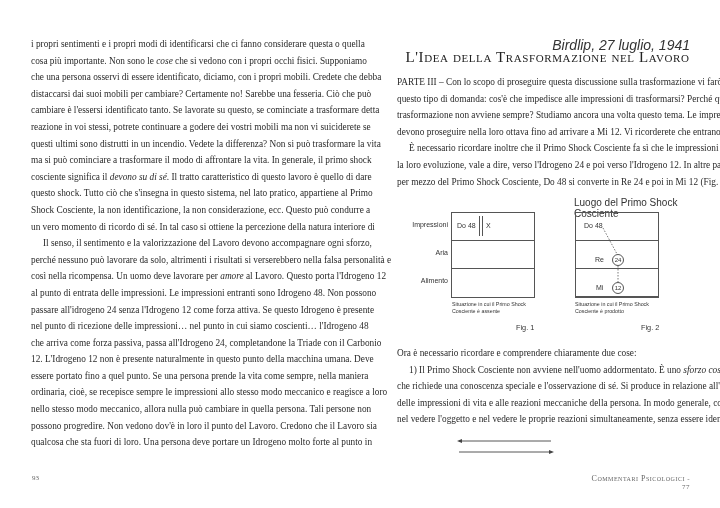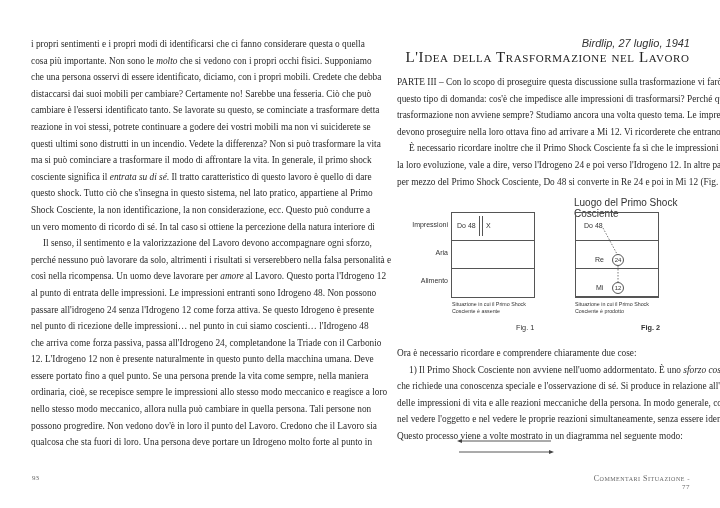--- a/index.html
+++ b/index.html
@@ -6,21 +6,21 @@
     body { width: 720px; height: 508px; position: relative; overflow: hidden; font-family: "Liberation Serif", "DejaVu Serif", serif; color: #2a2a2a; }
     .page { position: absolute; top: 0; height: 508px; }
     .left-page { left: 0; width: 360px; }
     .right-page { left: 360px; width: 360px; }
 
     .text-block { position: absolute; font-size: 9.3px; line-height: 16.6px; text-align: justify; }
     .left-page .text-block { left: 31px; width: 303px; top: 36px; }
     .text-block .line { display: block; text-align: justify; text-align-last: justify; white-space: nowrap; }
     .text-block .line.last { text-align-last: left; }
 
-    .date { position: absolute; top: 37px; left: 0; width: 330px; text-align: right; font-family: "Liberation Sans", "DejaVu Sans", sans-serif; font-style: italic; font-size: 11px; color: #333; }
+    .date { position: absolute; top: 37px; left: 0; width: 330px; text-align: right; font-family: "Liberation Sans", "DejaVu Sans", sans-serif; font-style: italic; font-size: 14px; color: #333; }
     .right-page .date { left: 145px; width: 185px; text-align: right; }
     .title { position: absolute; top: 49px; left: 35px; width: 305px; text-align: center; font-size: 15px; letter-spacing: 0.6px; color: #222; font-variant: small-caps; }
 
     .right-page .text-block.intro { left: 37px; width: 295px; top: 74px; }
     .right-page .text-block.after { left: 37px; width: 295px; top: 345px; }
 
     .fig-area { position: absolute; top: 195px; left: 0; width: 360px; height: 140px; font-family: "Liberation Sans", "DejaVu Sans", sans-serif; color: #333; }
     .fig-header { position: absolute; top: 2px; left: 214px; font-size: 10px; }
     .row-label { position: absolute; font-size: 7px; text-align: right; width: 60px; left: 28px; }
     .box { position: absolute; border: 1px solid #555; box-sizing: border-box; }
@@ -39,28 +39,28 @@
     .footer-left { position: absolute; top: 474px; left: 32px; font-size: 7px; color: #666; }
     .footer-right { position: absolute; top: 474px; left: 230px; width: 100px; text-align: right; font-size: 7px; color: #666; letter-spacing: 0.5px; }
     .footer-right .sc { font-variant: small-caps; font-size: 8px; }
   </style>
 </head>
 <body>
 
 <div class="page left-page">
   <div class="text-block" id="left-text">
       <span class="line">i propri sentimenti e i propri modi di identificarsi che ci fanno considerare questa o quella</span>
-      <span class="line">cosa più importante. Non sono le <em>molto</em> che si vedono con i propri occhi fisici. Supponiamo</span>
+      <span class="line">cosa più importante. Non sono le <em>cose</em> che si vedono con i propri occhi fisici. Supponiamo</span>
       <span class="line">che una persona osservi di essere identificato, diciamo, con i propri mobili. Credete che debba</span>
       <span class="line">distaccarsi dai suoi mobili per cambiare? Certamente no! Sarebbe una fesseria. Ciò che può</span>
       <span class="line">cambiare è l'essersi identificato tanto. Se lavorate su questo, se cominciate a trasformare detta</span>
       <span class="line">reazione in voi stessi, potrete continuare a godere dei vostri mobili ma non vi suiciderete se</span>
       <span class="line">questi ultimi sono distrutti in un incendio. Vedete la differenza? Non si può trasformare la vita</span>
       <span class="line">ma si può cominciare a trasformare il modo di affrontare la vita. In generale, il primo shock</span>
-      <span class="line">cosciente significa il <em>entrata su di sé</em>. Il tratto caratteristico di questo lavoro è quello di dare</span>
+      <span class="line">cosciente significa il <em>devono su di sé</em>. Il tratto caratteristico di questo lavoro è quello di dare</span>
       <span class="line">questo shock. Tutto ciò che s'insegna in questo sistema, nel lato pratico, appartiene al Primo</span>
       <span class="line">Shock Cosciente, la non identificazione, la non considerazione, ecc. Questo può condurre a</span>
       <span class="line">un vero momento di ricordo di sé. In tal caso si ottiene la percezione della natura interiore di</span>
       <span class="line" style="padding-left: 12px;">Il senso, il sentimento e la valorizzazione del Lavoro devono accompagnare ogni sforzo,</span>
       <span class="line">perché nessuno può lavorare da solo, altrimenti i risultati si verserebbero nella falsa personalità e</span>
       <span class="line">così nella ricompensa. Un uomo deve lavorare per <em>amore</em> al Lavoro. Questo porta l'Idrogeno 12</span>
       <span class="line">al punto di entrata delle impressioni. Le impressioni entranti sono Idrogeno 48. Non possono</span>
       <span class="line">passare all'idrogeno 24 senza l'Idrogeno 12 come forza attiva. Se questo Idrogeno è presente</span>
       <span class="line">nel punto di ricezione delle impressioni… nel punto in cui siamo coscienti… l'Idrogeno 48</span>
       <span class="line">che arriva come forza passiva, passa all'Idrogeno 24, completandone la Triade con il Carbonio</span>
@@ -118,41 +118,40 @@
       <div class="cell">
         <span class="cell-text" style="left:20px; top:15px;">Mi</span>
         <span class="circle" style="left:36px; top:13px;">12</span>
       </div>
       <svg style="position:absolute; left:0; top:0; width:84px; height:86px; pointer-events:none;">
         <line x1="27" y1="15" x2="41" y2="41" stroke="#555" stroke-width="0.8" stroke-dasharray="1.5,1.5"></line>
         <line x1="42" y1="53" x2="42" y2="69" stroke="#555" stroke-width="0.8" stroke-dasharray="1.5,1.5"></line>
       </svg>
     </div>
     <div class="caption-small" style="left:215px; top:106px;">Situazione in cui il Primo Shock Cosciente è prodotto</div>
-    <div class="fig-label" style="left:250px; top:128px;font-weight:bold;">Fig. 2</div>
+    <div class="fig-label" style="left:250px; top:128px;">Fig. 2</div>
   </div>
 
   <div class="text-block after" id="right-after">
       <span class="line last">Ora è necessario ricordare e comprendere chiaramente due cose:</span>
       <span class="line" style="padding-left: 12px;">1) Il Primo Shock Cosciente non avviene nell'uomo addormentato. È uno <em>sforzo cosciente</em></span>
       <span class="line">che richiede una conoscenza speciale e l'osservazione di sé. Si produce in relazione all'entrata</span>
       <span class="line">delle impressioni di vita e alle reazioni meccaniche della persona. In modo generale, consiste</span>
       <span class="line">nel vedere l'oggetto e nel vedere le proprie reazioni simultaneamente, senza essere identificati.</span>
-      <span class="line last">Questo processo viene a volte mostrato in un diagramma nel seguente modo:</span>
     </div>
 
   <svg class="arrows" viewBox="0 0 100 20">
     <g>
       <line x1="2" y1="4" x2="94" y2="4" stroke="#444" stroke-width="0.9"></line>
       <polygon points="0,4 5,2 5,6" fill="#444"></polygon>
     </g>
     <g>
       <line x1="2" y1="15" x2="94" y2="15" stroke="#444" stroke-width="0.9"></line>
       <polygon points="97,15 92,13 92,17" fill="#444"></polygon>
     </g>
   </svg>
 
   <div class="footer-right">
-    <span class="sc">Commentari Situazione</span>
+    <span class="sc">Commentari Psicologici</span>
     <span>-</span>
     <span>77</span>
   </div>
 </div>
 
 </body></html>

